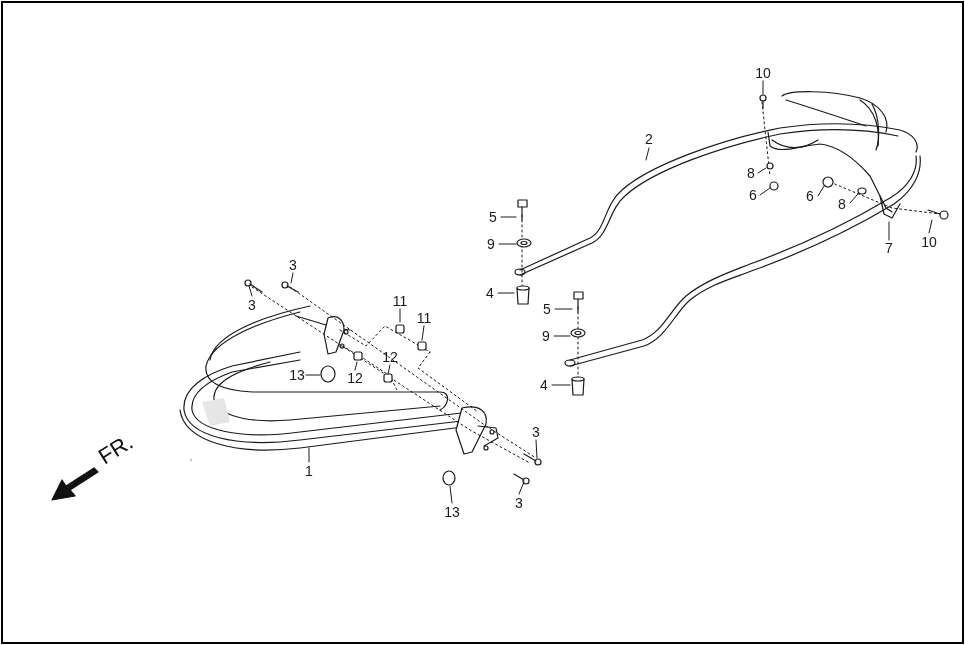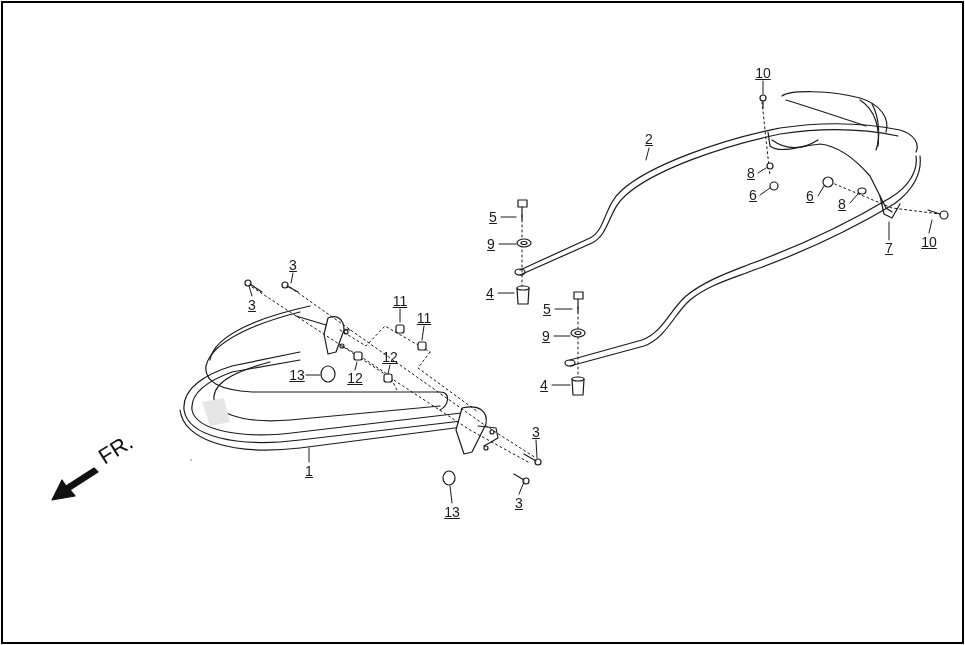--- a/index.html
+++ b/index.html
@@ -2,21 +2,21 @@
 <html><head>
 <meta charset="utf-8">
 <style>
   html, body { margin:0; padding:0; background:#ffffff; }
   body { width:965px; height:645px; position:relative; overflow:hidden;
          font-family:"Liberation Sans", sans-serif; }
   #frame { position:absolute; left:1px; top:1px; width:959px; height:639px;
            border:2px solid #000; background:#fff; }
   svg#art { position:absolute; left:0; top:0; }
   .lbl { position:absolute; font-size:14px; color:#1a1a1a; line-height:14px;
-         transform:translate(-50%,-50%); white-space:nowrap;text-decoration:underline; }
+         transform:translate(-50%,-50%); white-space:nowrap; }
   .fr { position:absolute; left:94px; top:448px; font-size:22px; color:#111;
         transform:rotate(-32deg); transform-origin:left top; }
 </style>
 </head>
 <body>
 
 <div id="frame"></div>
 
 <svg id="art" width="965" height="645" viewBox="0 0 965 645">
   <g fill="none" stroke="#1a1a1a" stroke-width="1.2" stroke-linecap="round" stroke-linejoin="round">

